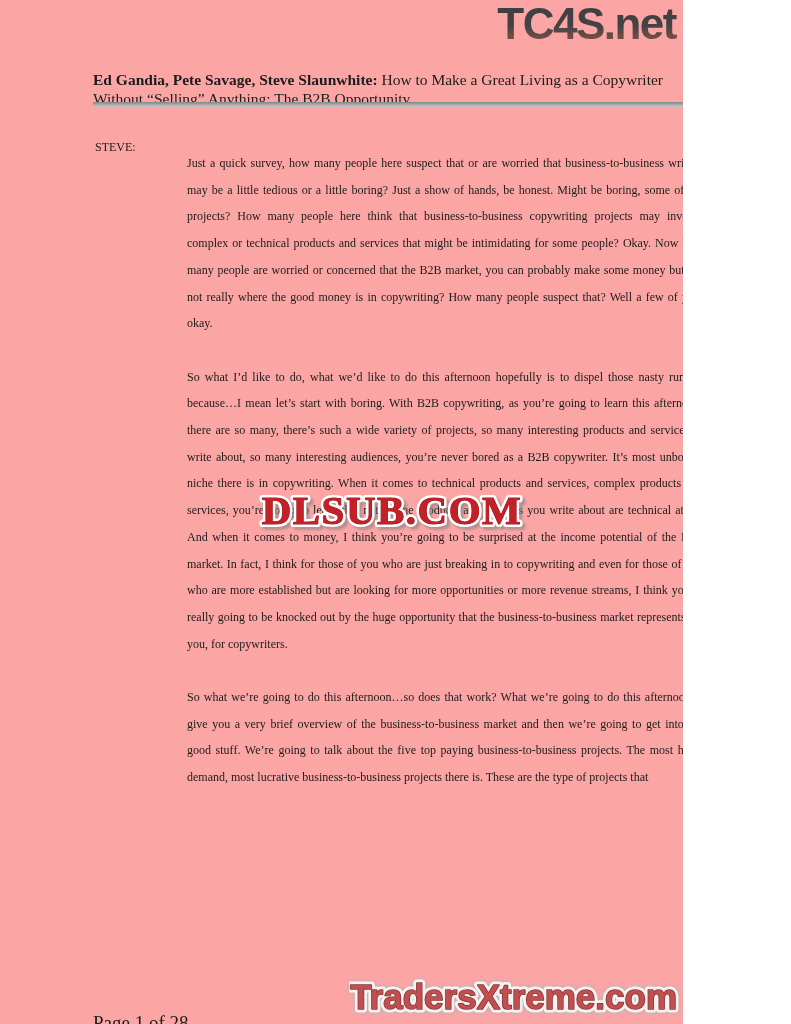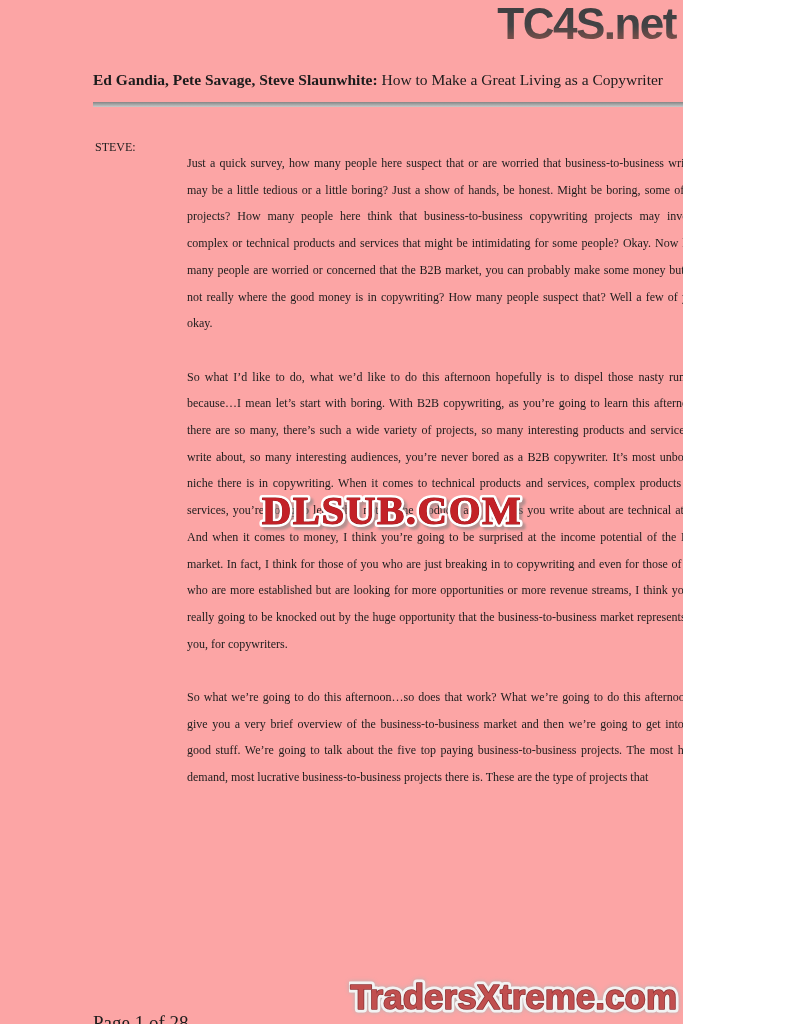--- a/index.html
+++ b/index.html
@@ -91,20 +91,21 @@
         <stop offset="0" stop-color="#3d3d3f"></stop>
         <stop offset="0.55" stop-color="#434345"></stop>
         <stop offset="1" stop-color="#9a564c"></stop>
       </linearGradient>
     </defs>
     <text x="196" y="39" text-anchor="end" font-family="'Liberation Sans', sans-serif" font-size="44" font-weight="bold" letter-spacing="-1.5" fill="url(#tc4s-grad)">TC4S.net</text>
   </svg>
 
   <div class="doc-header">
     <p><span class="bold">Ed Gandia, Pete Savage, Steve Slaunwhite:</span><span> How to Make a Great Living as a Copywriter</span></p>
+    <p>Without “Selling” Anything: The B2B Opportunity</p>
   </div>
 
   <div class="rule"></div>
 
   <div class="transcript">
     <div class="speaker">STEVE:</div>
     <div class="paras">
       <p>Just a quick survey, how many people here suspect that or are worried that business-to-business writing may be a little tedious or a little boring? Just a show of hands, be honest. Might be boring, some of the projects? How many people here think that business-to-business copywriting projects may involve complex or technical products and services that might be intimidating for some people? Okay. Now how many people are worried or concerned that the B2B market, you can probably make some money but it’s not really where the good money is in copywriting? How many people suspect that? Well a few of you, okay.</p>
       <p>So what I’d like to do, what we’d like to do this afternoon hopefully is to dispel those nasty rumors because…I mean let’s start with boring. With B2B copywriting, as you’re going to learn this afternoon, there are so many, there’s such a wide variety of projects, so many interesting products and services to write about, so many interesting audiences, you’re never bored as a B2B copywriter. It’s most unboring niche there is in copywriting. When it comes to technical products and services, complex products and services, you’re going to learn that not all the products and services you write about are technical at all. And when it comes to money, I think you’re going to be surprised at the income potential of the B2B market. In fact, I think for those of you who are just breaking in to copywriting and even for those of you who are more established but are looking for more opportunities or more revenue streams, I think you’re really going to be knocked out by the huge opportunity that the business-to-business market represents for you, for copywriters.</p>
       <p>So what we’re going to do this afternoon…so does that work? What we’re going to do this afternoon is give you a very brief overview of the business-to-business market and then we’re going to get into the good stuff. We’re going to talk about the five top paying business-to-business projects. The most high-demand, most lucrative business-to-business projects there is. These are the type of projects that</p>

